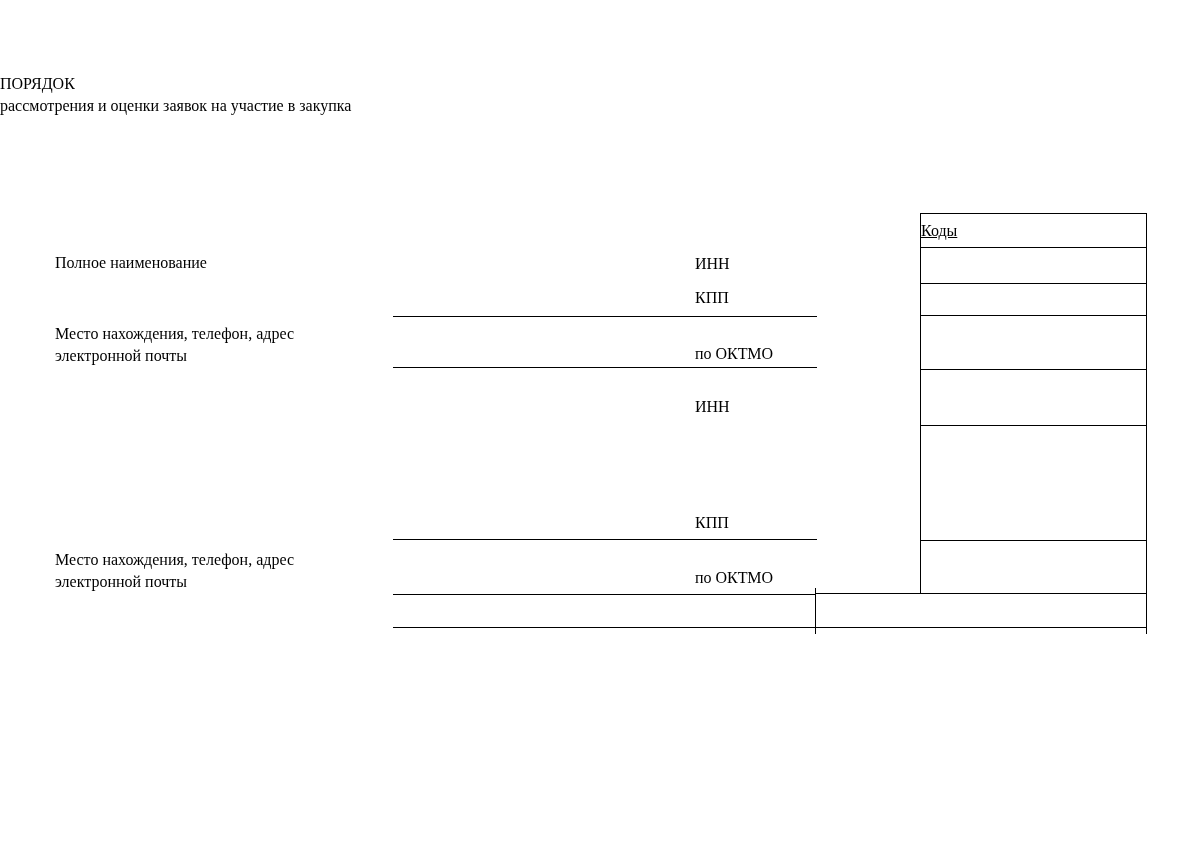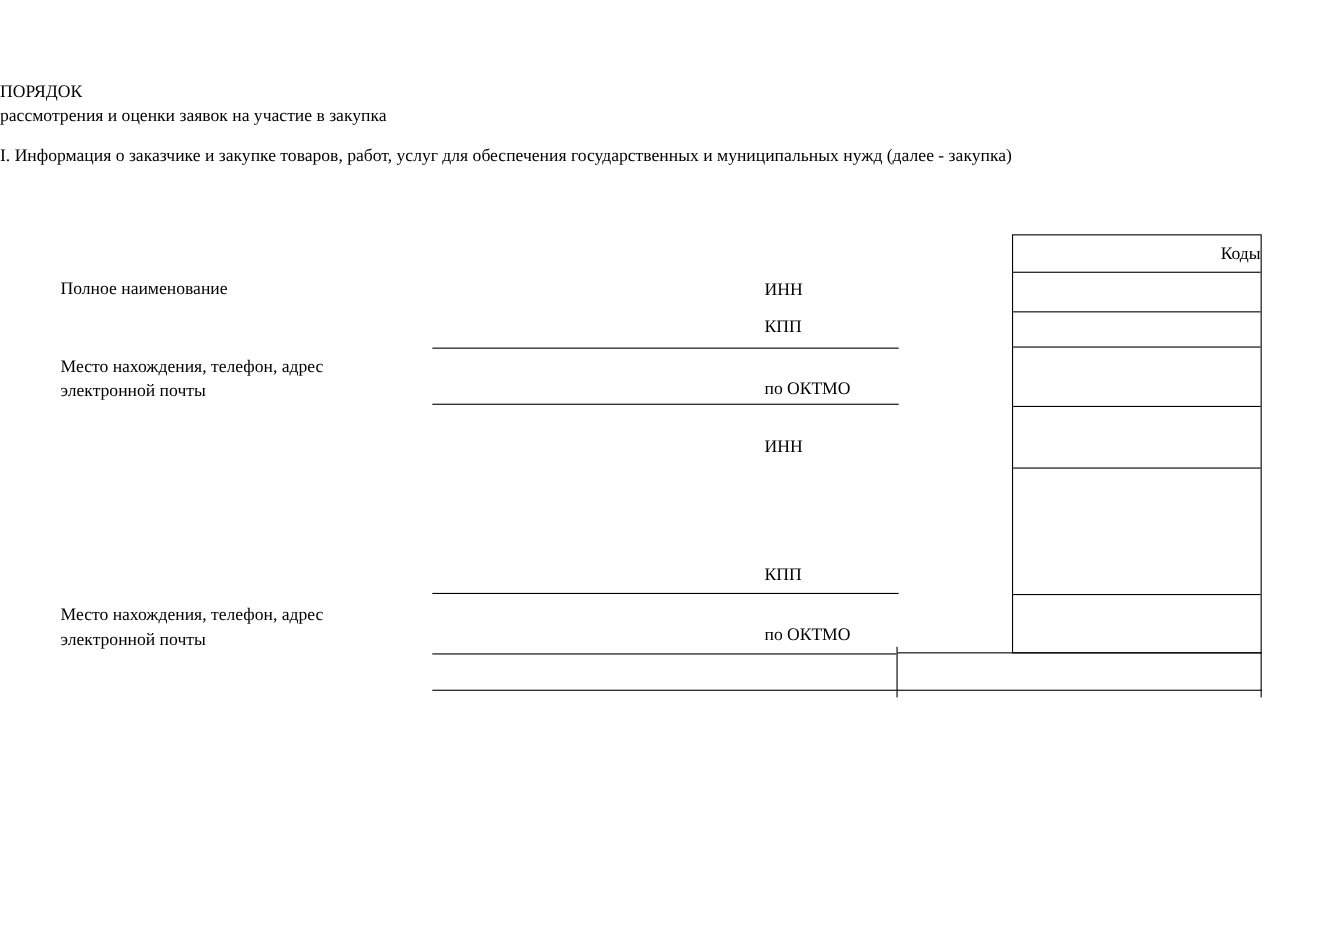--- a/index.html
+++ b/index.html
@@ -56,22 +56,23 @@
     box-sizing: border-box;
   }
   .codes-table .row {
     box-sizing: border-box;
     border-bottom: 1px solid #000000;
   }
   .codes-table .row.last {
     border-bottom: none;
   }
   .codes-table .header {
-    text-align: right;
+    text-align: left;
     line-height: 33px;
+    text-decoration: underline;
   }
   .wide-row {
     position: absolute;
     left: 815px;
     top: 593px;
     width: 332px;
     height: 35px;
     border: 1px solid #000000;
     box-sizing: border-box;
   }
@@ -81,21 +82,20 @@
     background: #000000;
   }
 </style>
 </head>
 <body>
 
 <div class="page">
 
   <div class="centered" style="top:73px">ПОРЯДОК</div>
   <div class="centered" style="top:95px">рассмотрения и оценки заявок на участие в закупка</div>
-  <div class="centered" style="top:131px">I. Информация о заказчике и закупке товаров, работ, услуг для обеспечения государственных и муниципальных нужд (далее - закупка)</div>
 
   <div class="label" style="top:252px">Полное наименование</div>
   <div class="label" style="top:323px">Место нахождения, телефон, адрес
 электронной почты</div>
   <div class="label" style="top:549px">Место нахождения, телефон, адрес
 электронной почты</div>
 
   <div class="code-label" style="top:255px">ИНН</div>
   <div class="code-label" style="top:289px">КПП</div>
   <div class="code-label" style="top:345px">по ОКТМО</div>

